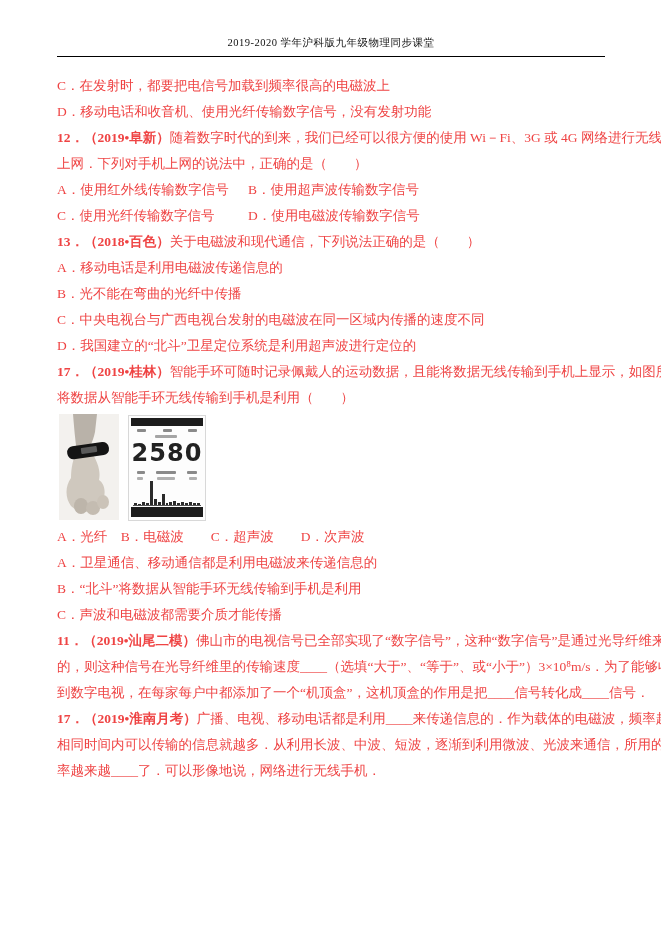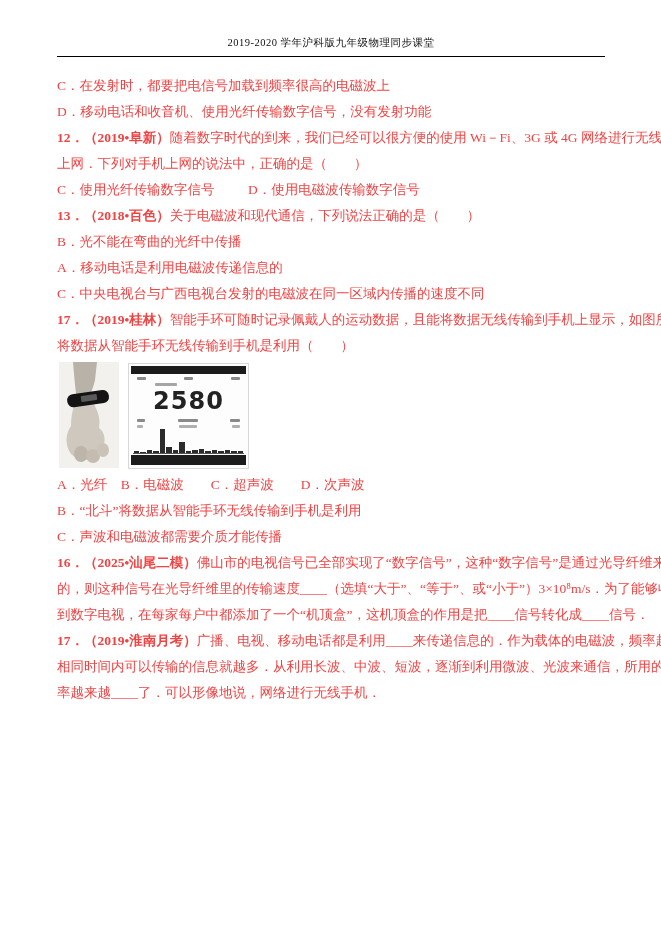--- a/index.html
+++ b/index.html
@@ -39,21 +39,21 @@
     height:108px;margin:3px 0 2px 2px;
     display:flex;align-items:stretch;
   }
   .hand{
     width:60px;height:106px;position:relative;
     background:#f4f2ef;overflow:hidden;flex:none;
   }
   .phone{
     width:76px;height:104px;margin-left:9px;margin-top:1px;
     background:#fdfdfd;border:1px solid #d8d8d8;
-    position:relative;flex:none;overflow:hidden;padding-left:43px;
+    position:relative;flex:none;overflow:hidden;
   }
   .pbar{position:absolute;left:2px;right:2px;height:8px;background:#1c1c1c;}
   .pbar.top{top:2px;}
   .pbar.bot{bottom:3px;height:10px;}
   .tinyrow{position:absolute;display:flex;justify-content:space-between;left:8px;right:8px;}
   .tinybit{height:3px;background:#8a8a8a;border-radius:1px;}
   .steps{
     position:absolute;top:24px;left:0;right:0;
     text-align:center;
     font-family:"DejaVu Sans","Liberation Sans",sans-serif;
@@ -74,30 +74,35 @@
     <div class="rule"></div>
 
     <div class="line body-start">C．在发射时，都要把电信号加载到频率很高的电磁波上</div>
     <div class="line">D．移动电话和收音机、使用光纤传输数字信号，没有发射功能</div>
 
     <div class="line">
       <span class="b">12．（2019•阜新）</span><span>随着数字时代的到来，我们已经可以很方便的使用 Wi－Fi、3G 或 4G 网络进行无线手机</span>
     </div>
     <div class="line">上网．下列对手机上网的说法中，正确的是（　　）</div>
     <div class="line pair">
+      <span class="col1">A．使用红外线传输数字信号</span>
+      <span>B．使用超声波传输数字信号</span>
+    </div>
+    <div class="line pair">
       <span class="col1">C．使用光纤传输数字信号</span>
       <span>D．使用电磁波传输数字信号</span>
     </div>
 
     <div class="line">
       <span class="b">13．（2018•百色）</span><span>关于电磁波和现代通信，下列说法正确的是（　　）</span>
     </div>
+    <div class="line">A．移动电话是利用电磁波传递信息的</div>
     <div class="line">B．光不能在弯曲的光纤中传播</div>
-    <div class="line">A．移动电话是利用电磁波传递信息的</div>
     <div class="line">C．中央电视台与广西电视台发射的电磁波在同一区域内传播的速度不同</div>
+    <div class="line">D．我国建立的“北斗”卫星定位系统是利用超声波进行定位的</div>
 
     <div class="line">
       <span class="b">17．（2019•桂林）</span><span>智能手环可随时记录佩戴人的运动数据，且能将数据无线传输到手机上显示，如图所示，</span>
     </div>
     <div class="line">将数据从智能手环无线传输到手机是利用（　　）</div>
 
     <div class="figure">
       <div class="hand">
         <svg width="60" height="106" viewBox="0 0 60 106">
           <rect x="0" y="0" width="60" height="106" fill="#f3f1ee"></rect>
@@ -152,25 +157,26 @@
             <div class="bar" style="height: 2px;"></div>
             <div class="bar" style="height: 2px;"></div>
           </div>
         <div class="baseline"></div>
         <div class="pbar bot"></div>
       </div>
     </div>
 
     <div class="line">A．光纤　B．电磁波　　C．超声波　　D．次声波</div>
 
+    <div class="line">A．卫星通信、移动通信都是利用电磁波来传递信息的</div>
     <div class="line">B．“北斗”将数据从智能手环无线传输到手机是利用</div>
     <div class="line">C．声波和电磁波都需要介质才能传播</div>
 
     <div class="line">
-      <span class="b">16．（2025•汕尾二模）</span><span>佛山市的电视信号已全部实现了“数字信号”，这种“数字信号”是通过光导纤维来传输</span>
+      <span class="b">11．（2019•汕尾二模）</span><span>佛山市的电视信号已全部实现了“数字信号”，这种“数字信号”是通过光导纤维来传输</span>
     </div>
     <div class="line">的，则这种信号在光导纤维里的传输速度____（选填“大于”、“等于”、或“小于”）3×10⁸m/s．为了能够收看</div>
     <div class="line">到数字电视，在每家每户中都添加了一个“机顶盒”，这机顶盒的作用是把____信号转化成____信号．</div>
 
     <div class="line">
       <span class="b">17．（2019•淮南月考）</span><span>广播、电视、移动电话都是利用____来传递信息的．作为载体的电磁波，频率越____，</span>
     </div>
     <div class="line">相同时间内可以传输的信息就越多．从利用长波、中波、短波，逐渐到利用微波、光波来通信，所用的频</div>
     <div class="line">率越来越____了．可以形像地说，网络进行无线手机．</div>
 

